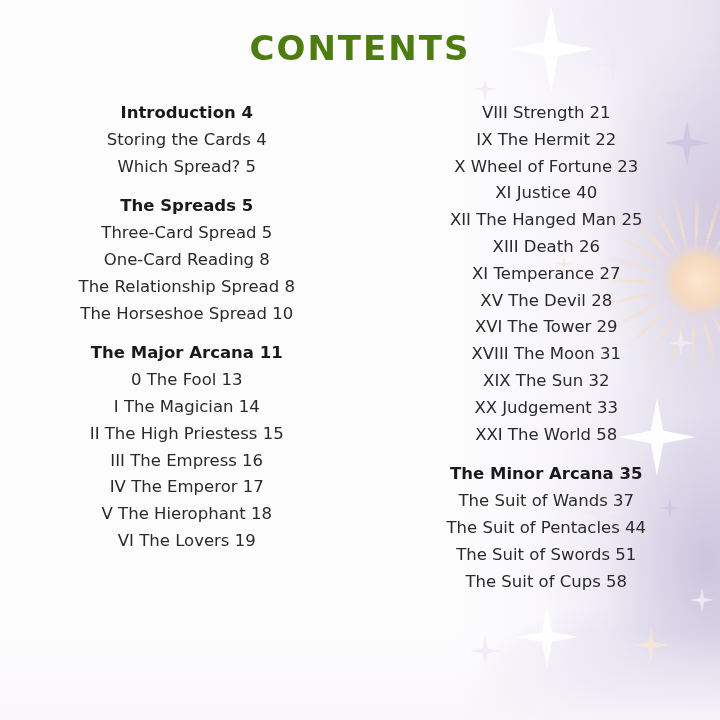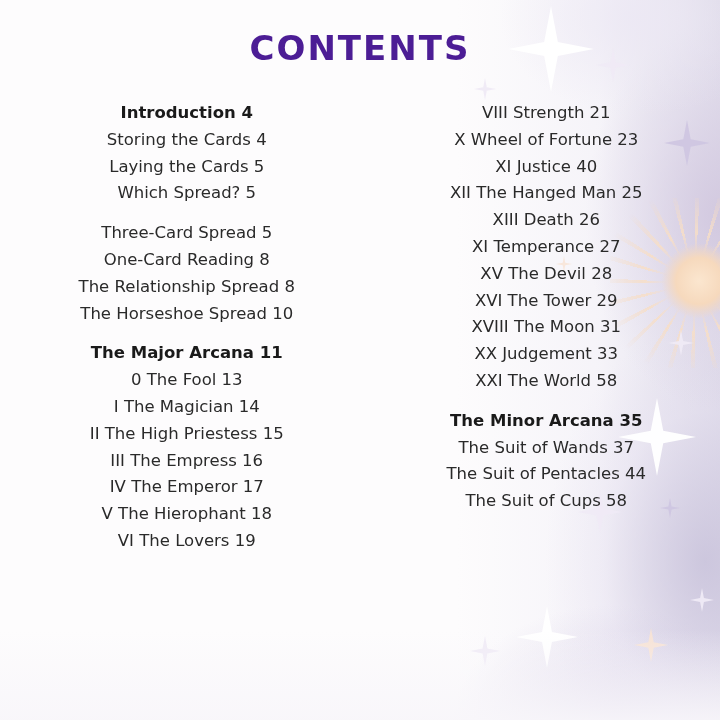--- a/index.html
+++ b/index.html
@@ -85,21 +85,21 @@
   .title {
     position: absolute;
     top: 28px;
     left: 0;
     width: 720px;
     text-align: center;
     font-family: "DejaVu Sans", sans-serif;
     font-weight: bold;
     font-size: 34px;
     letter-spacing: 2px;
-    color: #4c1d95;
+    color: #4d7c0f;
   }
 
   .columns {
     position: absolute;
     top: 100px;
     left: 0;
     width: 720px;
     display: flex;
   }
   .col {
@@ -183,51 +183,54 @@
     <div class="bg-vignette-bottom"></div>
   </div>
 
   <div class="title">CONTENTS</div>
 
   <div class="columns">
 
     <div class="col left">
       <div class="entry section">Introduction 4</div>
       <div class="entry">Storing the Cards 4</div>
-      <div class="entry">Laying the Cards 5</div>
       <div class="entry">Which Spread? 5</div>
       <div class="spacer"></div>
+      <div class="entry section">The Spreads 5</div>
       <div class="entry">Three-Card Spread 5</div>
       <div class="entry">One-Card Reading 8</div>
       <div class="entry">The Relationship Spread 8</div>
       <div class="entry">The Horseshoe Spread 10</div>
       <div class="spacer"></div>
       <div class="entry section">The Major Arcana 11</div>
       <div class="entry">0 The Fool 13</div>
       <div class="entry">I The Magician 14</div>
       <div class="entry">II The High Priestess 15</div>
       <div class="entry">III The Empress 16</div>
       <div class="entry">IV The Emperor 17</div>
       <div class="entry">V The Hierophant 18</div>
       <div class="entry">VI The Lovers 19</div>
     </div>
 
     <div class="col right">
       <div class="entry">VIII Strength 21</div>
+      <div class="entry">IX The Hermit 22</div>
       <div class="entry">X Wheel of Fortune 23</div>
       <div class="entry">XI Justice 40</div>
       <div class="entry">XII The Hanged Man 25</div>
       <div class="entry">XIII Death 26</div>
       <div class="entry">XI Temperance 27</div>
       <div class="entry">XV The Devil 28</div>
       <div class="entry">XVI The Tower 29</div>
       <div class="entry">XVIII The Moon 31</div>
+      <div class="entry">XIX The Sun 32</div>
       <div class="entry">XX Judgement 33</div>
       <div class="entry">XXI The World 58</div>
       <div class="spacer"></div>
       <div class="entry section">The Minor Arcana 35</div>
       <div class="entry">The Suit of Wands 37</div>
       <div class="entry">The Suit of Pentacles 44</div>
+      <div class="entry">The Suit of Swords 51</div>
       <div class="entry">The Suit of Cups 58</div>
     </div>
 
   </div>
 </div>
 
 </body></html>

